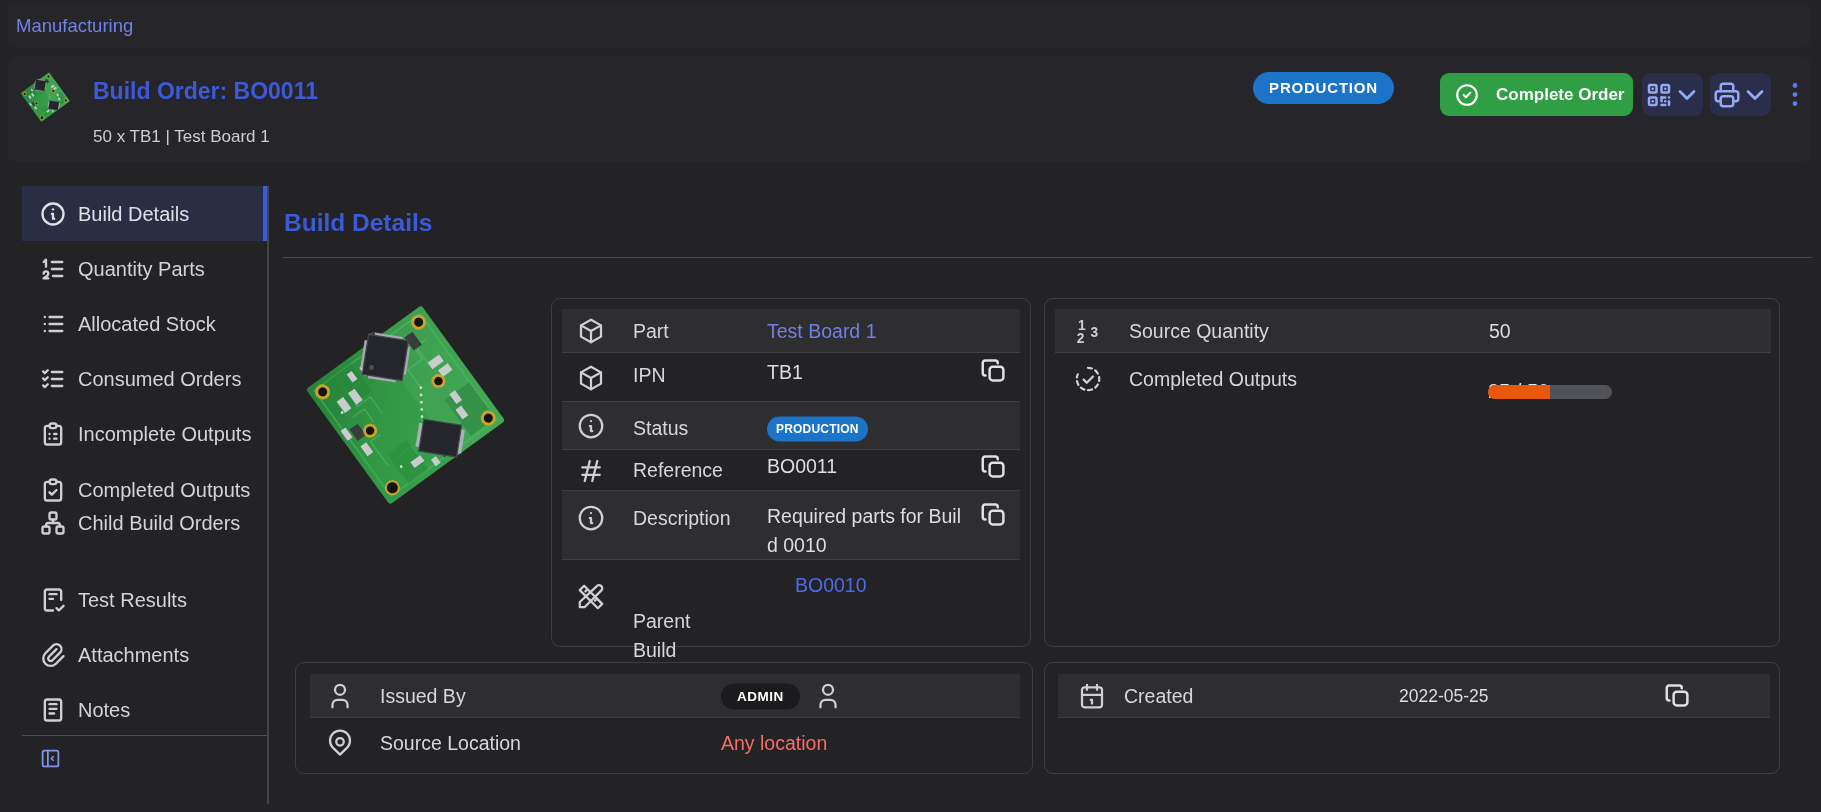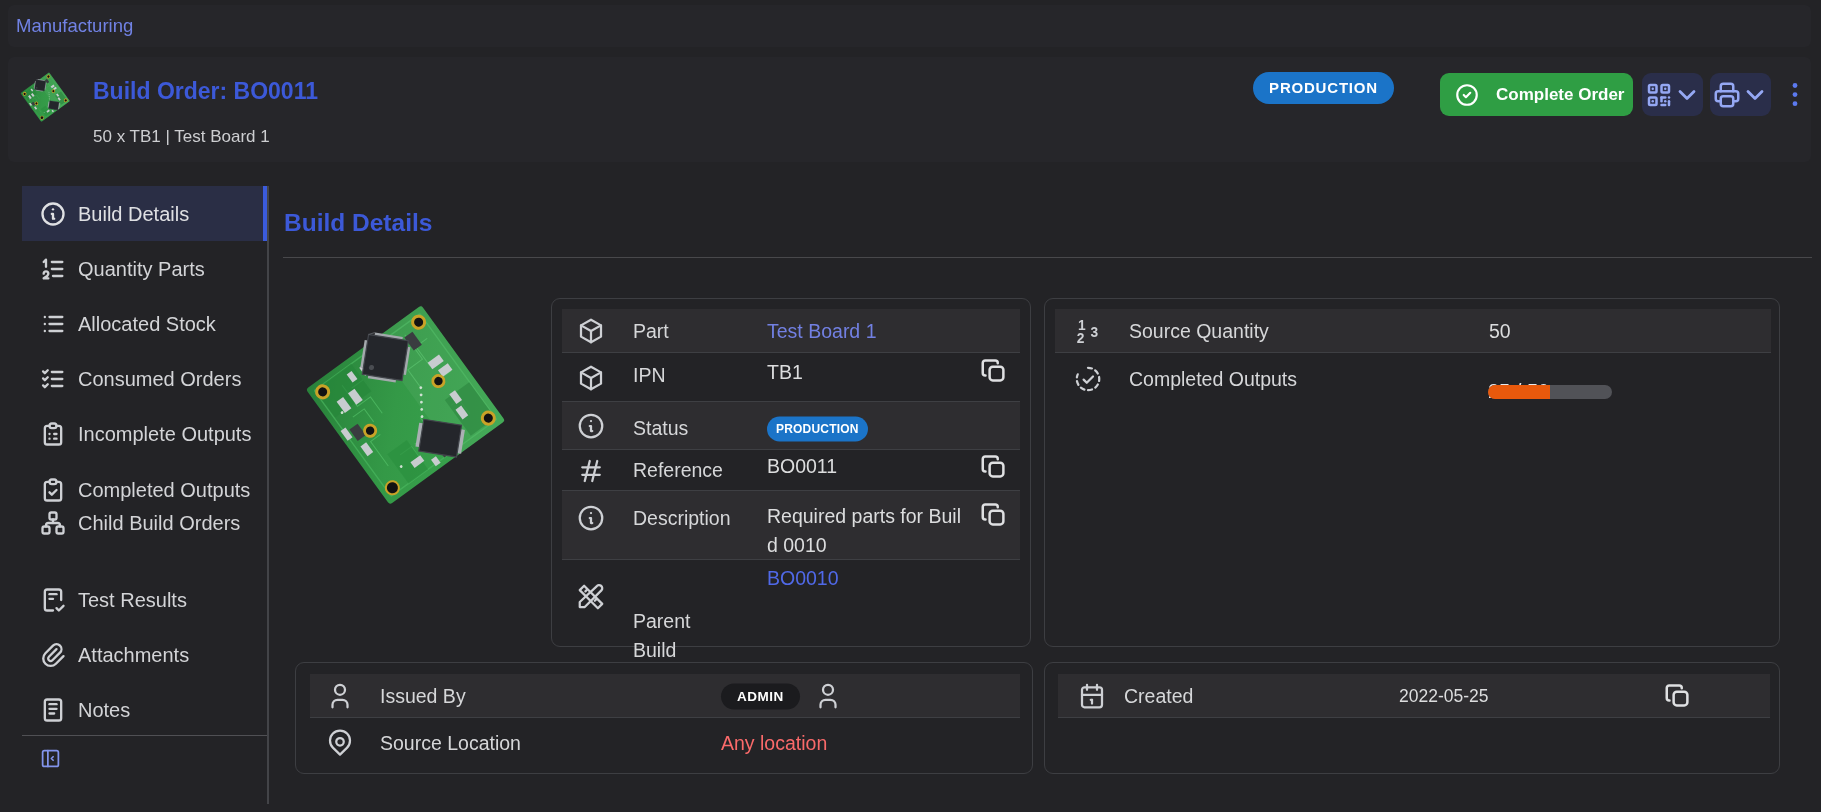--- a/index.html
+++ b/index.html
@@ -519,21 +519,21 @@
     <div class="row" style="top:261px; height:77px;">
       <span class="ric" style="top:22px; transform:none;">
           <svg width="30" height="30" viewBox="0 0 24 24" fill="none" stroke="#ced0d4" stroke-width="1.8" stroke-linecap="round" stroke-linejoin="round">
             <path d="M3 6.5L6.5 3 21 17.5 17.5 21z"></path>
             <path d="M7.5 7.5L9 6"></path>
             <path d="M15 15l1.5-1.5"></path>
             <path d="M16.5 3.5a2.5 2.5 0 0 1 4 3L7 20H3v-4z"></path>
           </svg>
         </span>
       <span class="lbl" style="top:11px; transform:none; line-height:29px;margin-top:36px;">Parent<br>Build</span>
-      <span class="val" style="top:4px; transform:none; line-height:29px;"><a class="link2" href="#">BO0010</a></span>
+      <span class="val" style="top:11px; transform:none; line-height:29px;margin-left:28px;"><a class="link2" href="#">BO0010</a></span>
     </div>
   </div>
 
   <div class="panel" id="panelB">
     <div class="row hi" style="top:10px; height:44px;">
       <span class="ric">
           <svg width="30" height="30" viewBox="0 0 24 24" fill="none" stroke="#ced0d4" stroke-width="1.8" stroke-linecap="round" stroke-linejoin="round">
             <text x="4" y="11" font-size="11" font-weight="bold" fill="#ced0d4" stroke="none" font-family="Liberation Sans">1</text>
             <text x="3" y="21.5" font-size="11" font-weight="bold" fill="#ced0d4" stroke="none" font-family="Liberation Sans">2</text>
             <text x="14" y="16.5" font-size="11" font-weight="bold" fill="#ced0d4" stroke="none" font-family="Liberation Sans">3</text>

